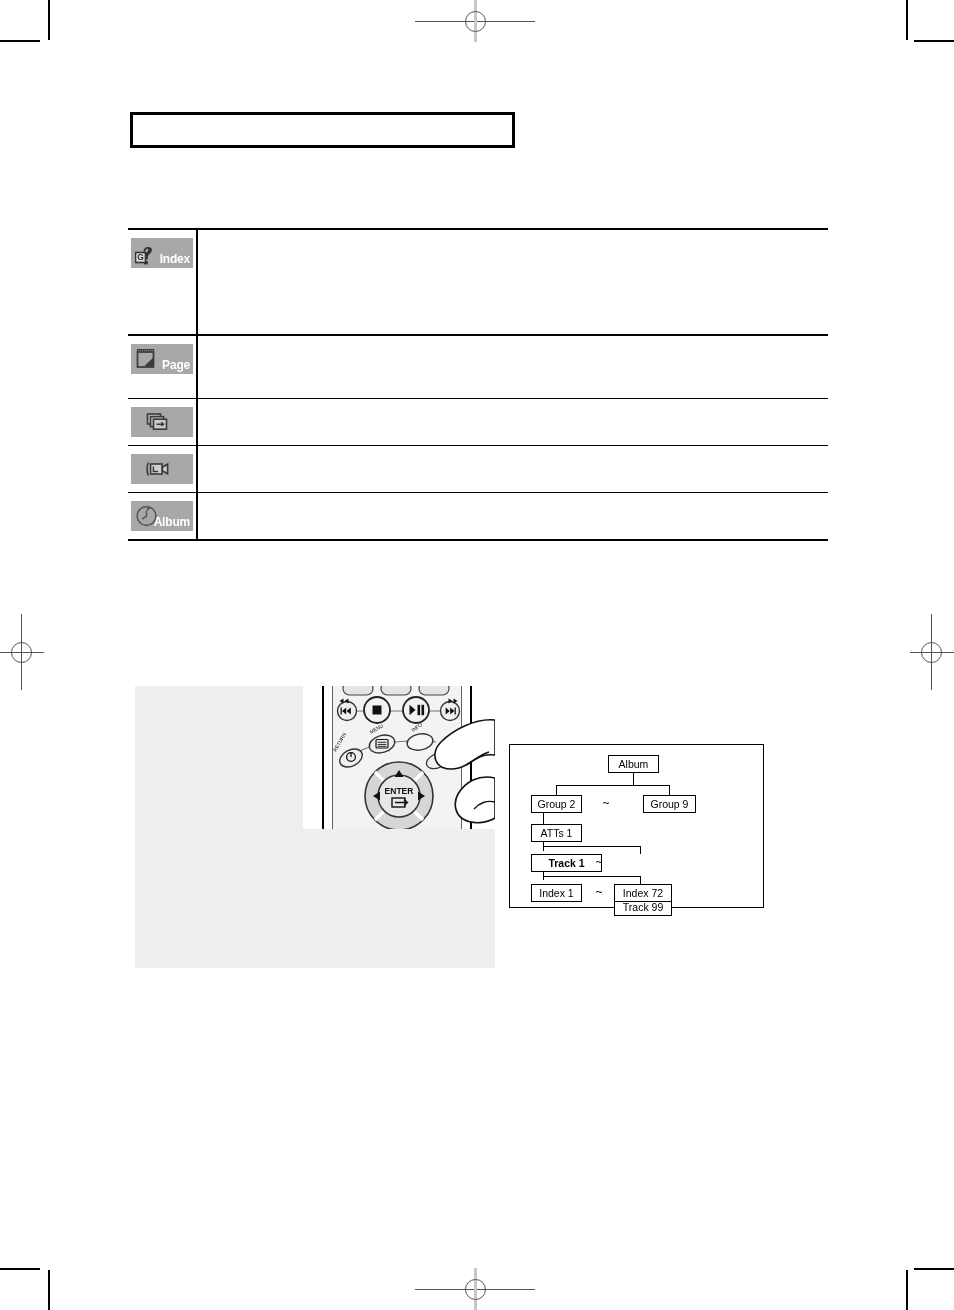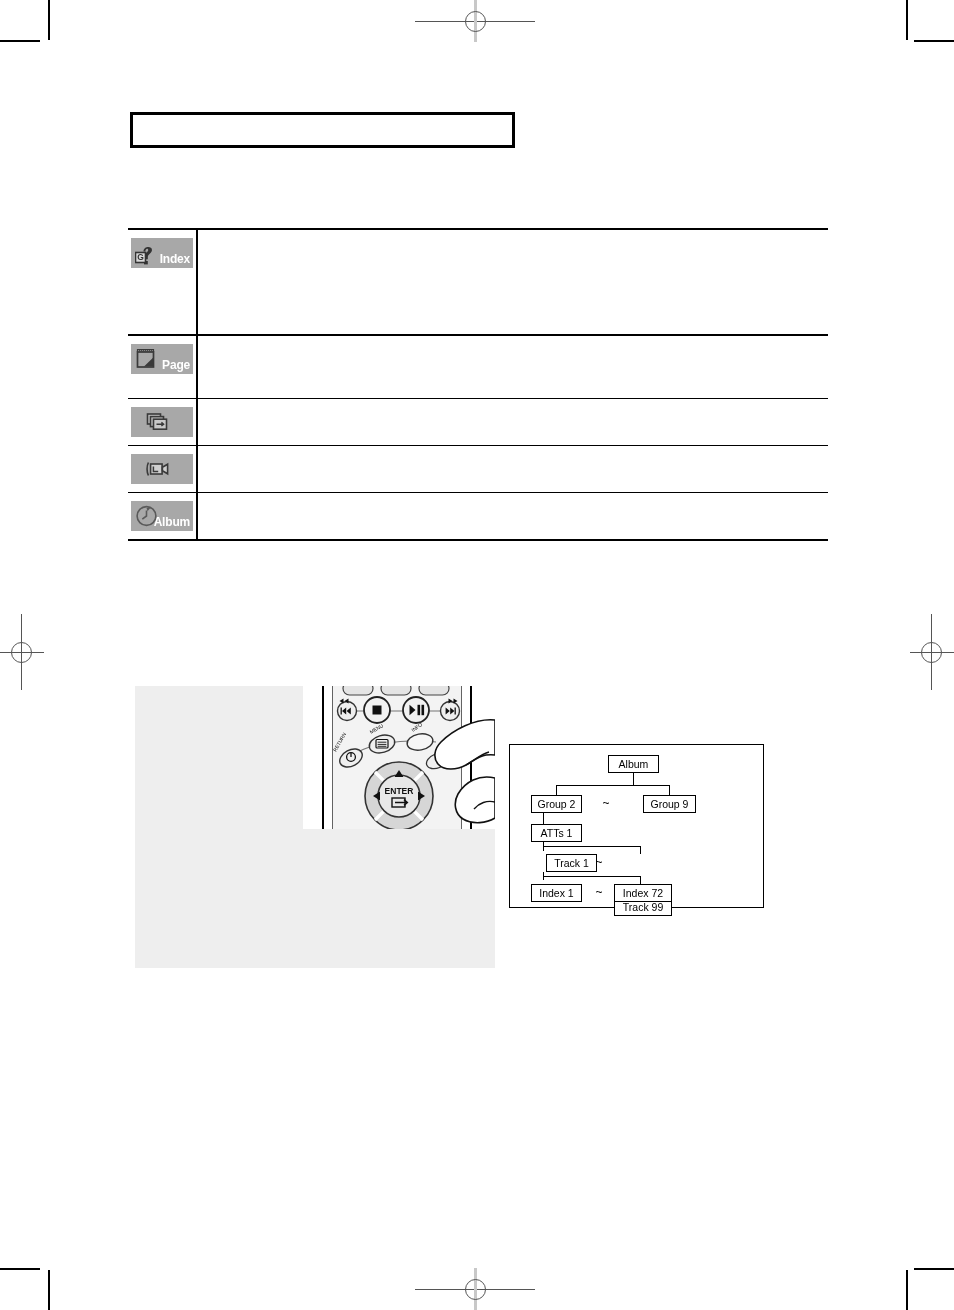--- a/index.html
+++ b/index.html
@@ -441,21 +441,21 @@
     <div class="dg-tilde" style="left:84px; top:51px; width:24px;">~</div>
     <div class="dg-node" style="left:133px; top:50px; width:53px;">Group 9</div>
 
     <div class="dg-line-v" style="left:33px; top:68px; height:11px;"></div>
     <div class="dg-node" style="left:21px; top:79px; width:51px;">ATTs 1</div>
 
     <div class="dg-line-v" style="left:33px;  top:97px;  height:9px;"></div>
     <div class="dg-line-h" style="left:33px;  top:101px; width:98px;"></div>
     <div class="dg-line-v" style="left:130px; top:101px; height:8px;"></div>
 
-    <div class="dg-node" style="left:36px;  top:109px; width:51px;">Track 1</div>
+    <div class="dg-node" style="left:21px;  top:109px; width:71px;font-weight:bold;">Track 1</div>
     <div class="dg-tilde" style="left:78px; top:110px; width:22px;">~</div>
     <div class="dg-node" style="left:104px; top:109px; width:58px;margin-top:44px;">Track 99</div>
 
     <div class="dg-line-v" style="left:33px;  top:127px; height:8px;"></div>
     <div class="dg-line-h" style="left:33px;  top:131px; width:98px;"></div>
     <div class="dg-line-v" style="left:130px; top:131px; height:8px;"></div>
 
     <div class="dg-node" style="left:21px;  top:139px; width:51px;">Index 1</div>
     <div class="dg-tilde" style="left:78px; top:140px; width:22px;">~</div>
     <div class="dg-node" style="left:104px; top:139px; width:58px;">Index 72</div>

